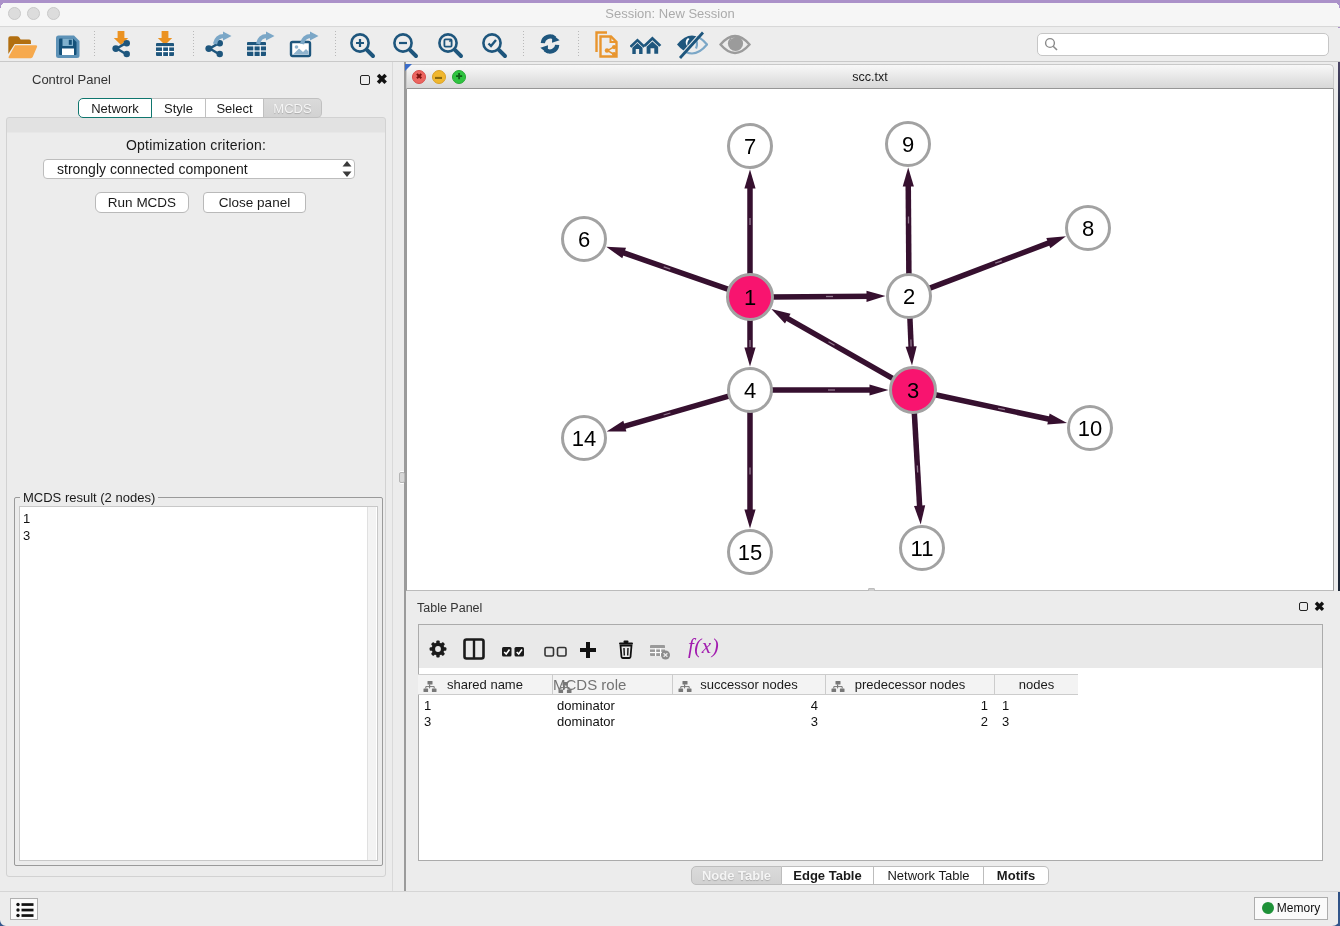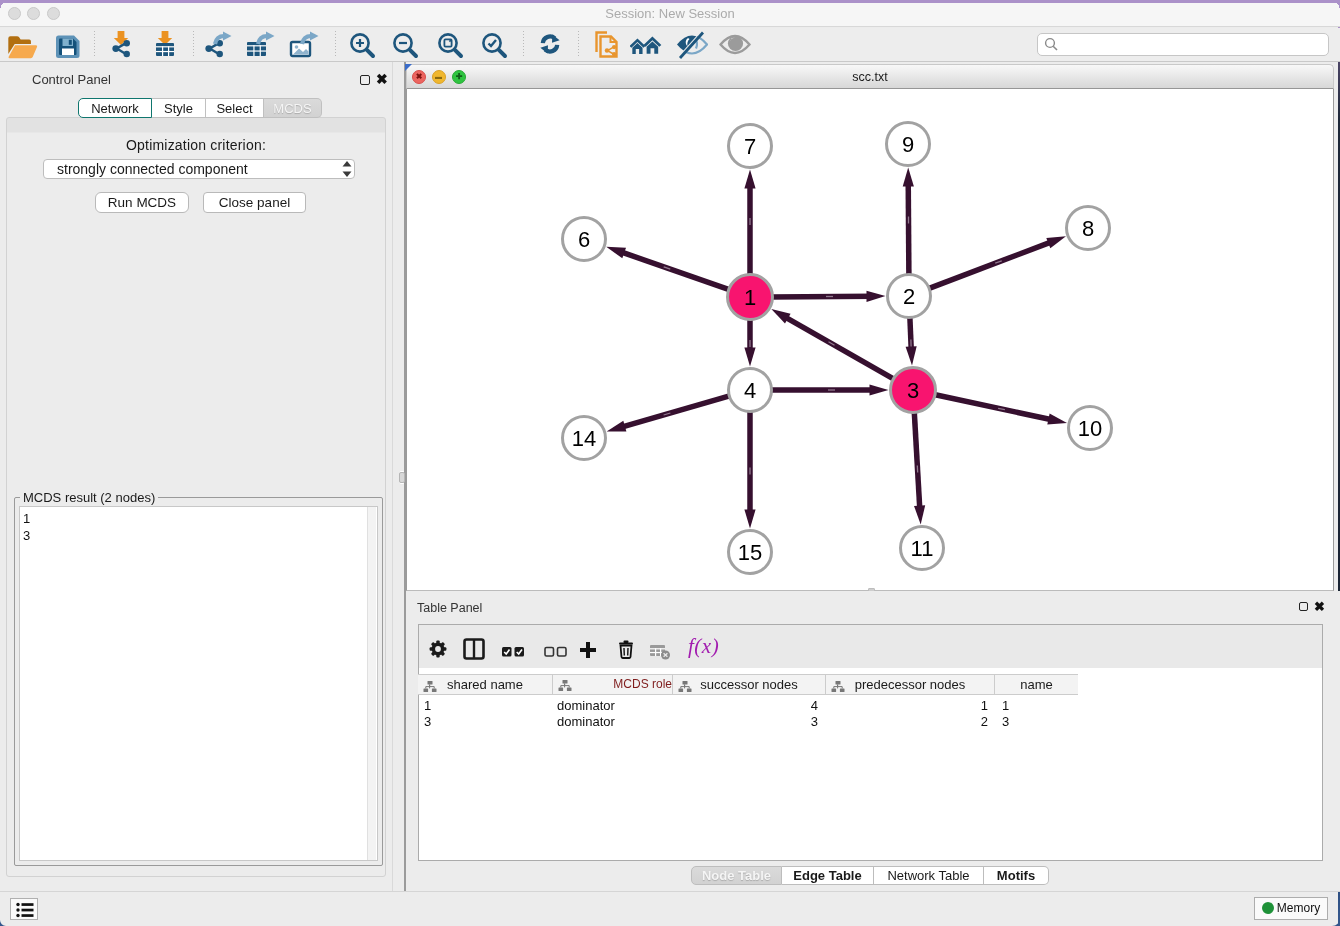--- a/index.html
+++ b/index.html
@@ -346,21 +346,21 @@
 <div style="position:absolute;left:688px;top:634px"><span style="font-family:Liberation Serif, serif;font-style:italic;font-size:21px;color:#a21caf;letter-spacing:0.5px">f(x)</span></div>
 <div style="position:absolute;left:418px;top:674px;width:660px;height:21px;background:#f3f3f3;border-top:1px solid #ccc;border-bottom:1px solid #ccc"></div>
 <div style="position:absolute;left:418px;top:674px;width:134px;height:21px;font-size:13px;color:#1a1a1a;text-align:center;line-height:21px"><span style="position:absolute;left:5px;top:4px"><svg width="14" height="13" viewBox="0 0 14 13" style="">
         <g fill="#777">
           <rect x="4.5" y="1" width="5" height="3.6" rx="0.5"></rect>
           <rect x="0.5" y="8.4" width="4.6" height="3.6" rx="0.5"></rect>
           <rect x="8.9" y="8.4" width="4.6" height="3.6" rx="0.5"></rect>
           <path d="M6.6 4.6 L6.6 6.6 L2.8 6.6 L2.8 8.4 M6.6 6.6 L11.2 6.6 L11.2 8.4 M6.6 4.6 L6.6 8.4" stroke="#777" stroke-width="1" fill="none"></path>
         </g>
       </svg></span>shared name</div>
-<div style="position:absolute;left:552px;top:674px;width:120px;height:21px;border-left:1px solid #ccc;font-size:12px;color:#7f1d1d;text-align:right;line-height:21px"><span style="position:absolute;left:5px;top:4px"><svg width="14" height="13" viewBox="0 0 14 13" style="">
+<div style="position:absolute;left:552px;top:674px;width:120px;height:21px;border-left:1px solid #ccc;font-size:15px;color:#737373;text-align:left;line-height:21px"><span style="position:absolute;left:5px;top:4px"><svg width="14" height="13" viewBox="0 0 14 13" style="">
         <g fill="#777">
           <rect x="4.5" y="1" width="5" height="3.6" rx="0.5"></rect>
           <rect x="0.5" y="8.4" width="4.6" height="3.6" rx="0.5"></rect>
           <rect x="8.9" y="8.4" width="4.6" height="3.6" rx="0.5"></rect>
           <path d="M6.6 4.6 L6.6 6.6 L2.8 6.6 L2.8 8.4 M6.6 6.6 L11.2 6.6 L11.2 8.4 M6.6 4.6 L6.6 8.4" stroke="#777" stroke-width="1" fill="none"></path>
         </g>
       </svg></span>MCDS role</div>
 <div style="position:absolute;left:672px;top:674px;width:153px;height:21px;border-left:1px solid #ccc;font-size:13px;color:#1a1a1a;text-align:center;line-height:21px"><span style="position:absolute;left:5px;top:4px"><svg width="14" height="13" viewBox="0 0 14 13" style="">
         <g fill="#777">
           <rect x="4.5" y="1" width="5" height="3.6" rx="0.5"></rect>
@@ -370,21 +370,21 @@
         </g>
       </svg></span>successor nodes</div>
 <div style="position:absolute;left:825px;top:674px;width:169px;height:21px;border-left:1px solid #ccc;font-size:13px;color:#1a1a1a;text-align:center;line-height:21px"><span style="position:absolute;left:5px;top:4px"><svg width="14" height="13" viewBox="0 0 14 13" style="">
         <g fill="#777">
           <rect x="4.5" y="1" width="5" height="3.6" rx="0.5"></rect>
           <rect x="0.5" y="8.4" width="4.6" height="3.6" rx="0.5"></rect>
           <rect x="8.9" y="8.4" width="4.6" height="3.6" rx="0.5"></rect>
           <path d="M6.6 4.6 L6.6 6.6 L2.8 6.6 L2.8 8.4 M6.6 6.6 L11.2 6.6 L11.2 8.4 M6.6 4.6 L6.6 8.4" stroke="#777" stroke-width="1" fill="none"></path>
         </g>
       </svg></span>predecessor nodes</div>
-<div style="position:absolute;left:994px;top:674px;width:84px;height:21px;border-left:1px solid #ccc;font-size:13px;color:#1a1a1a;text-align:center;line-height:21px">name</div>
+<div style="position:absolute;left:994px;top:674px;width:84px;height:21px;border-left:1px solid #ccc;font-size:13px;color:#1a1a1a;text-align:center;line-height:21px">nodes</div>
 <div style="position:absolute;left:424px;top:698px;font-size:13px;color:#111">1</div>
 <div style="position:absolute;left:424px;top:714px;font-size:13px;color:#111">3</div>
 <div style="position:absolute;left:557px;top:698px;font-size:13px;color:#111">dominator</div>
 <div style="position:absolute;left:557px;top:714px;font-size:13px;color:#111">dominator</div>
 <div style="position:absolute;left:700px;top:698px;width:118px;text-align:right;font-size:13px;color:#111">4</div>
 <div style="position:absolute;left:700px;top:714px;width:118px;text-align:right;font-size:13px;color:#111">3</div>
 <div style="position:absolute;left:870px;top:698px;width:118px;text-align:right;font-size:13px;color:#111">1</div>
 <div style="position:absolute;left:870px;top:714px;width:118px;text-align:right;font-size:13px;color:#111">2</div>
 <div style="position:absolute;left:1002px;top:698px;font-size:13px;color:#111">1</div>
 <div style="position:absolute;left:1002px;top:714px;font-size:13px;color:#111">3</div>

